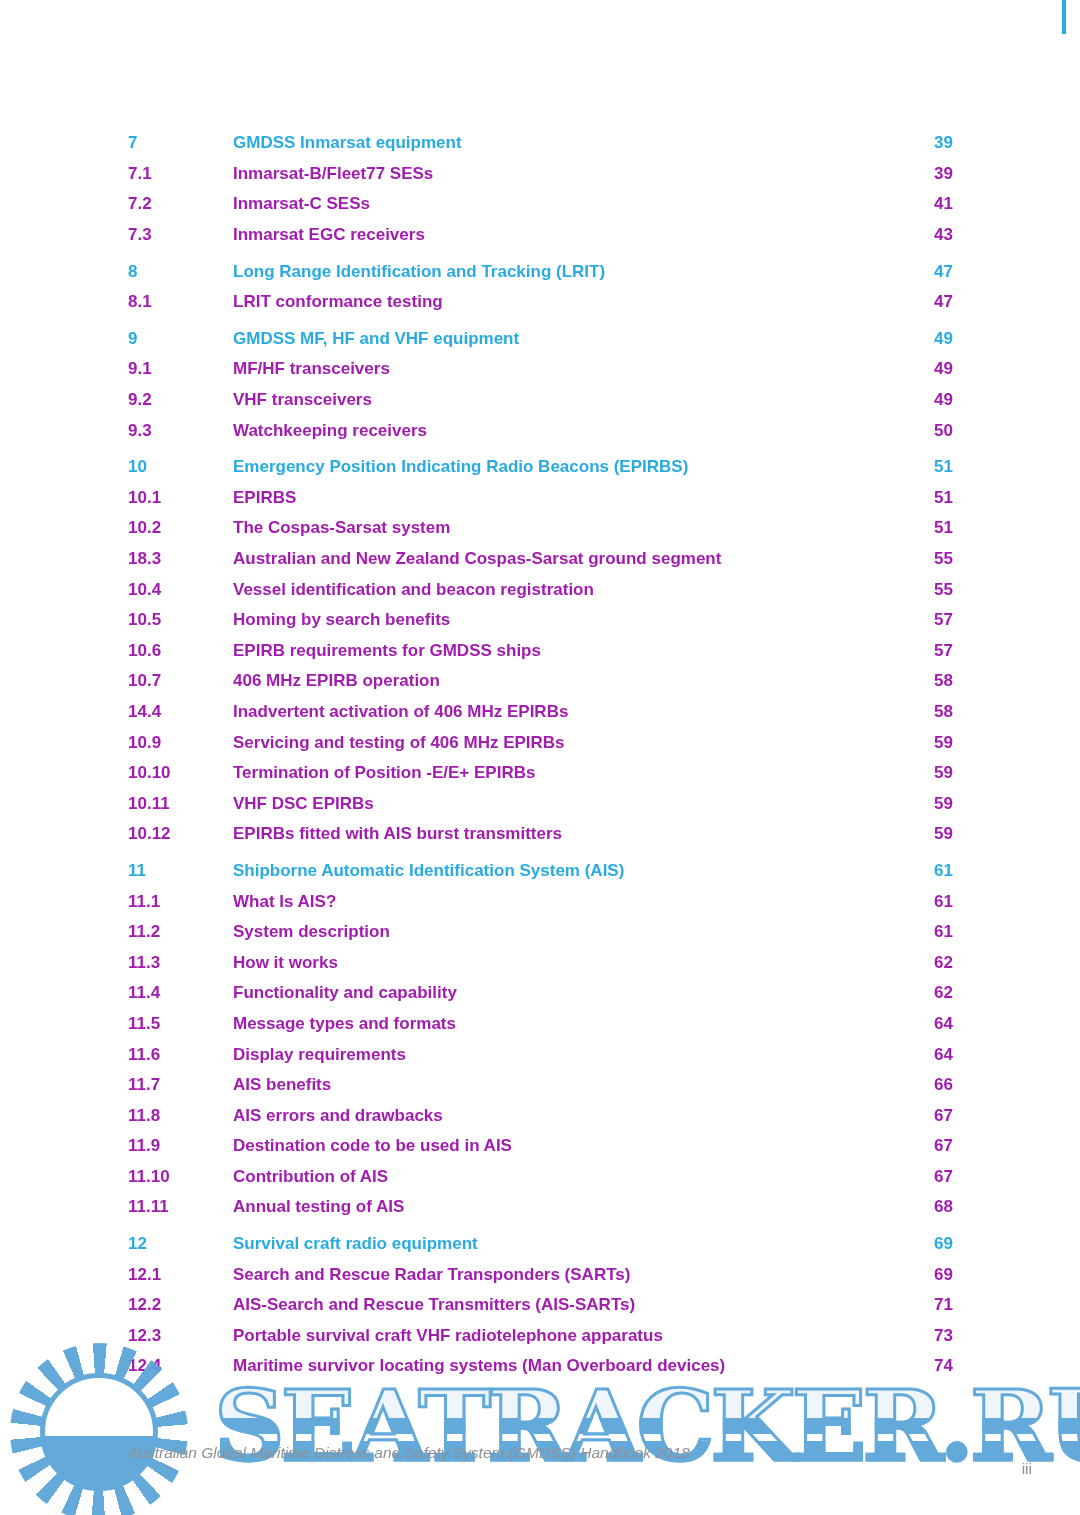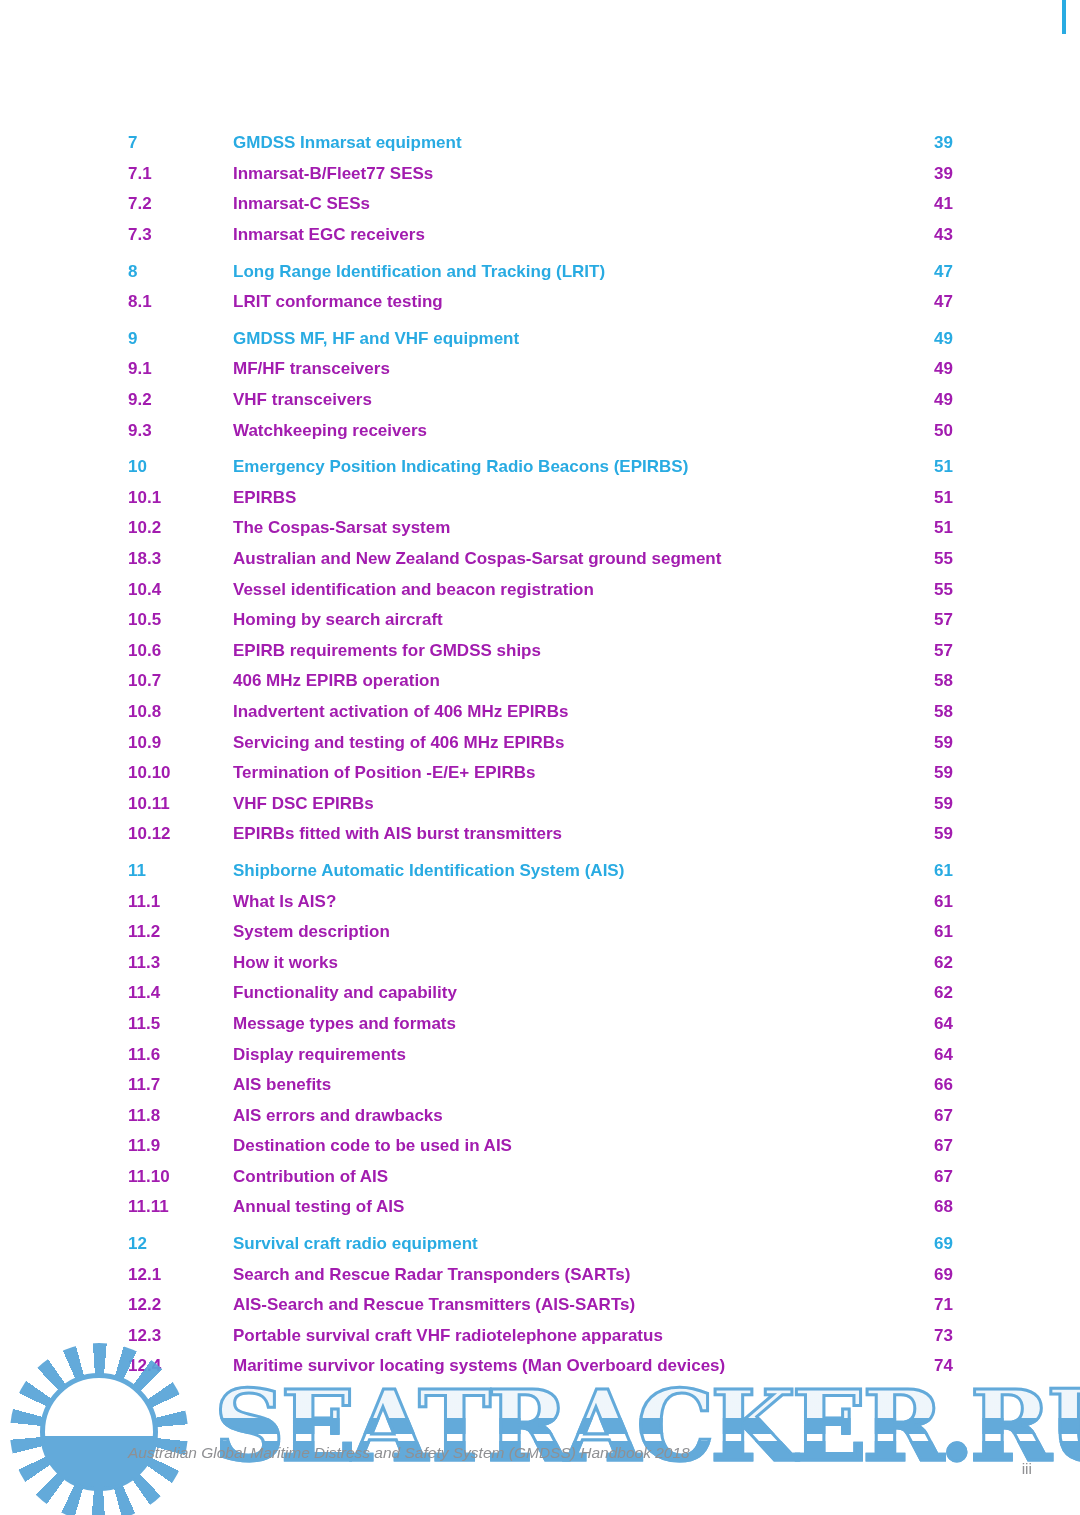--- a/index.html
+++ b/index.html
@@ -220,38 +220,38 @@
   </div>
 
   <div class="toc-row">
     <span class="toc-num">10.4</span>
     <span class="toc-title">Vessel identification and beacon registration</span>
     <span class="toc-page">55</span>
   </div>
 
   <div class="toc-row">
     <span class="toc-num">10.5</span>
-    <span class="toc-title">Homing by search aircraft</span>
+    <span class="toc-title">Homing by search benefits</span>
     <span class="toc-page">57</span>
   </div>
 
   <div class="toc-row">
     <span class="toc-num">10.6</span>
     <span class="toc-title">EPIRB requirements for GMDSS ships</span>
     <span class="toc-page">57</span>
   </div>
 
   <div class="toc-row">
     <span class="toc-num">10.7</span>
     <span class="toc-title">406 MHz EPIRB operation</span>
     <span class="toc-page">58</span>
   </div>
 
   <div class="toc-row">
-    <span class="toc-num">10.8</span>
+    <span class="toc-num">14.4</span>
     <span class="toc-title">Inadvertent activation of 406 MHz EPIRBs</span>
     <span class="toc-page">58</span>
   </div>
 
   <div class="toc-row">
     <span class="toc-num">10.9</span>
     <span class="toc-title">Servicing and testing of 406 MHz EPIRBs</span>
     <span class="toc-page">59</span>
   </div>
 

